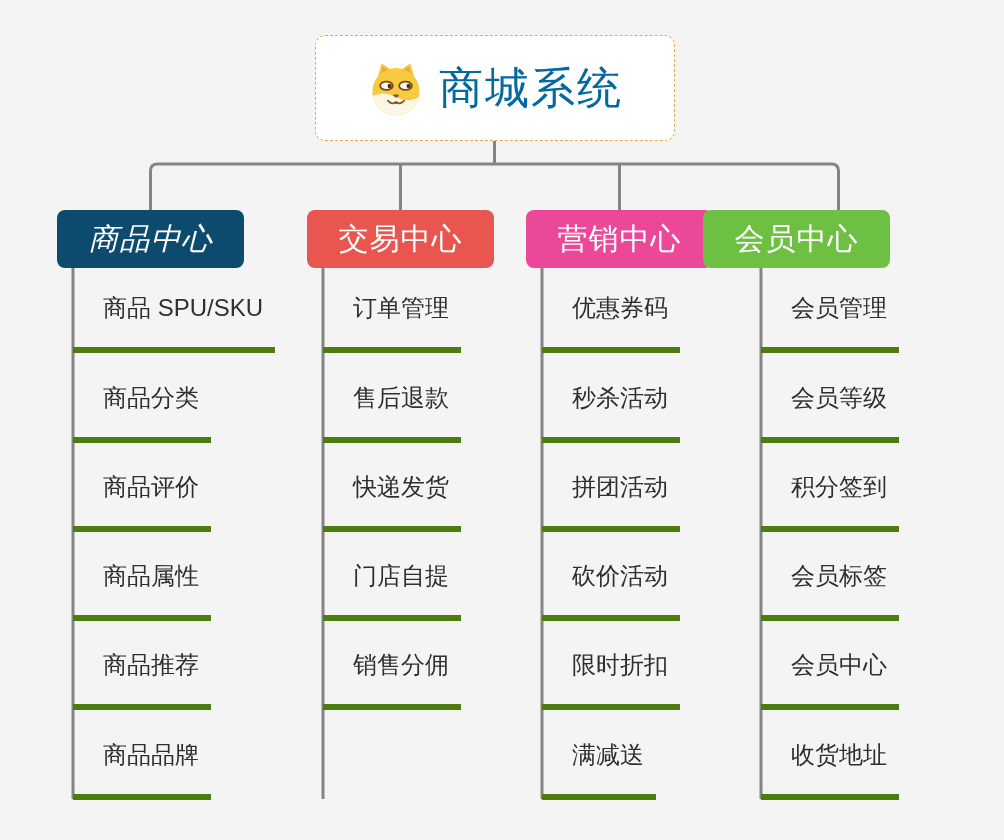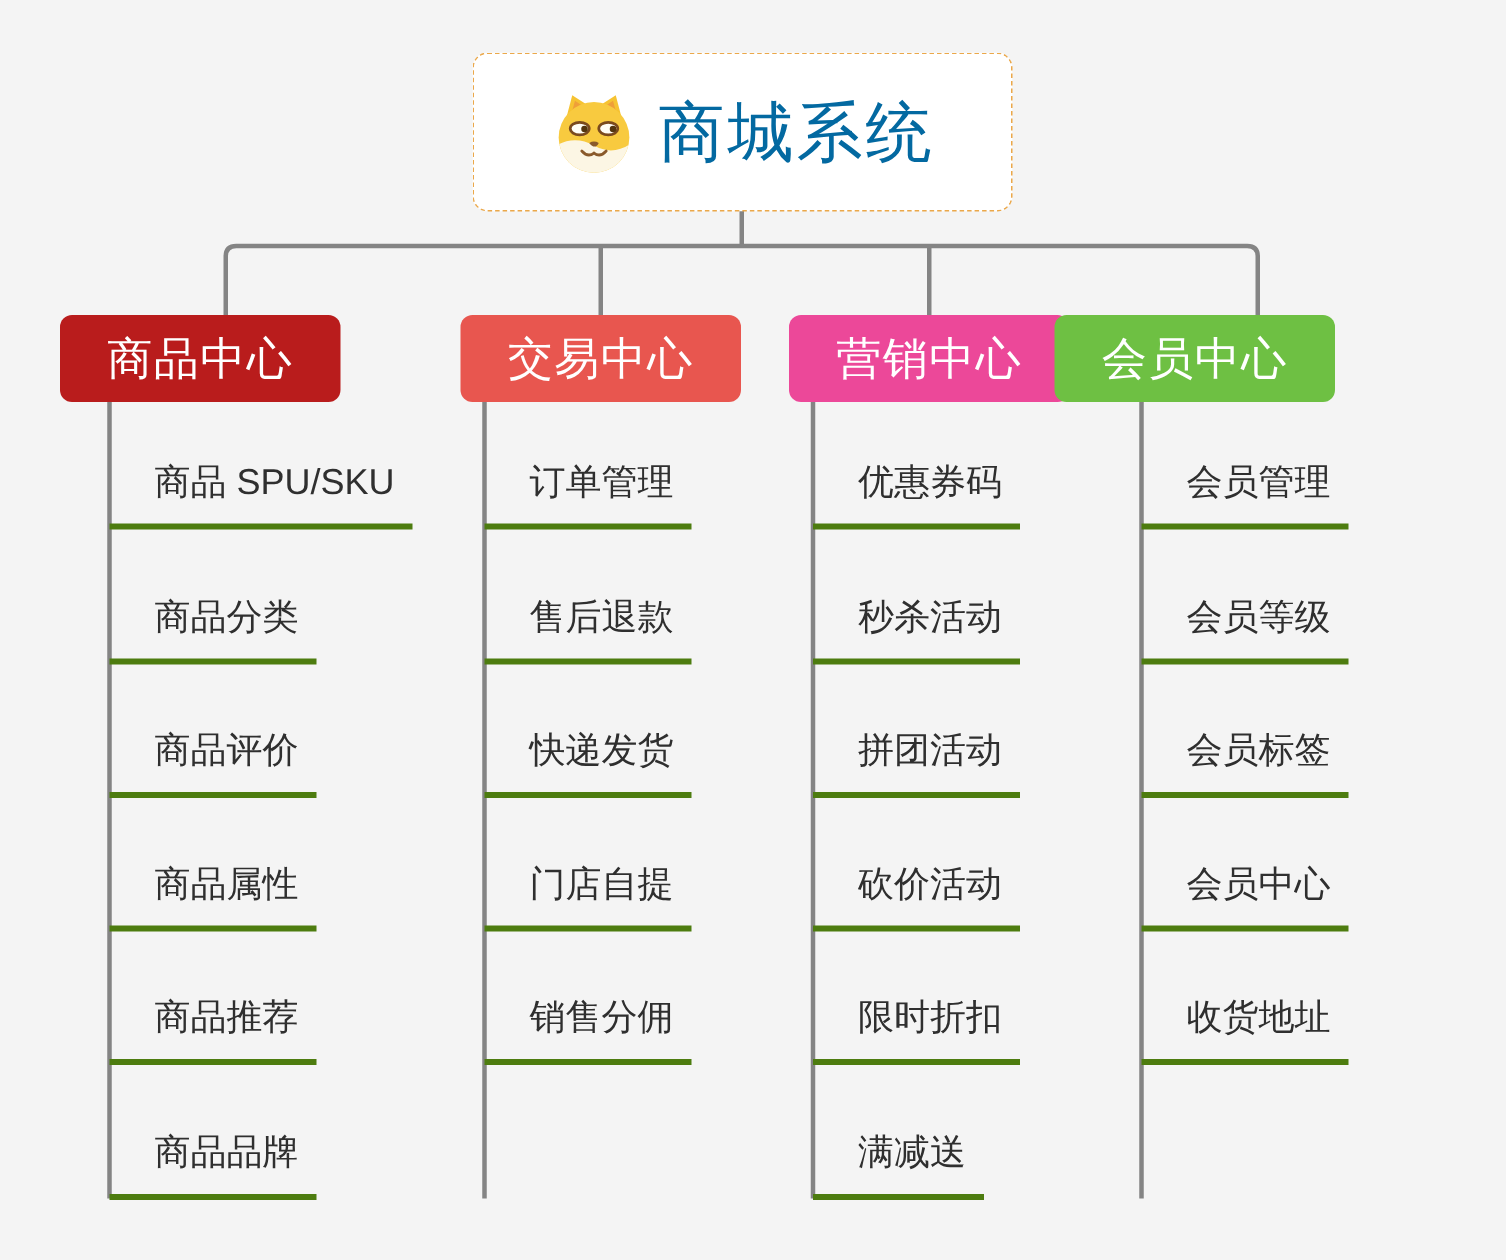--- a/index.html
+++ b/index.html
@@ -42,22 +42,22 @@
     position:absolute;top:264px;z-index:1;
   }
   .subrow{
     height:89.3px;
     display:flex;align-items:flex-end;
   }
   .snode{
     width:max-content;
     font-size:24px;color:#2f2f2f;
     line-height:34px;
-    padding:0 12px 10px 30px;
-    border-bottom:4px solid #4d7c0f;
+    padding:0 12px 22px 30px;
+    border-bottom:6px solid #4d7c0f;
     white-space:nowrap;
   }
 </style>
 </head>
 <body>
 
 <div class="stage">
 
   <svg class="connectors" width="1004" height="840">
     <g stroke="#848484" stroke-width="3" fill="none">
@@ -97,21 +97,21 @@
       <circle cx="46" cy="29.8" r="2.4" fill="#53350f"></circle>
 
       <path d="M28.5 40 Q32 37.8 35.5 40 Q32.8 45.5 28.5 40 Z" fill="#8a5a2b"></path>
 
       <path d="M23 46 Q27.5 51 32 47.5 Q36.5 51 41 46" stroke="#8a5a2b" stroke-width="2" fill="none" stroke-linecap="round"></path>
     </svg>
     <span class="root-title">商城系统</span>
   </div>
 
   <div id="branches">
-      <div class="hnode" style="left: 40px; background: #b91c1c;">
+      <div class="hnode" style="left: 57px; background: #0c4a6e; font-style: italic;">
         <span class="hlabel">商品中心</span>
       </div>
       <div class="subcol" style="left: 73px;">
         <div class="subrow">
           <div class="snode">商品 SPU/SKU</div>
         </div>
         <div class="subrow">
           <div class="snode">商品分类</div>
         </div>
         <div class="subrow">
@@ -174,20 +174,23 @@
         <span class="hlabel">会员中心</span>
       </div>
       <div class="subcol" style="left: 761px;">
         <div class="subrow">
           <div class="snode">会员管理</div>
         </div>
         <div class="subrow">
           <div class="snode">会员等级</div>
         </div>
         <div class="subrow">
+          <div class="snode">积分签到</div>
+        </div>
+        <div class="subrow">
           <div class="snode">会员标签</div>
         </div>
         <div class="subrow">
           <div class="snode">会员中心</div>
         </div>
         <div class="subrow">
           <div class="snode">收货地址</div>
         </div>
       </div>
     </div>

